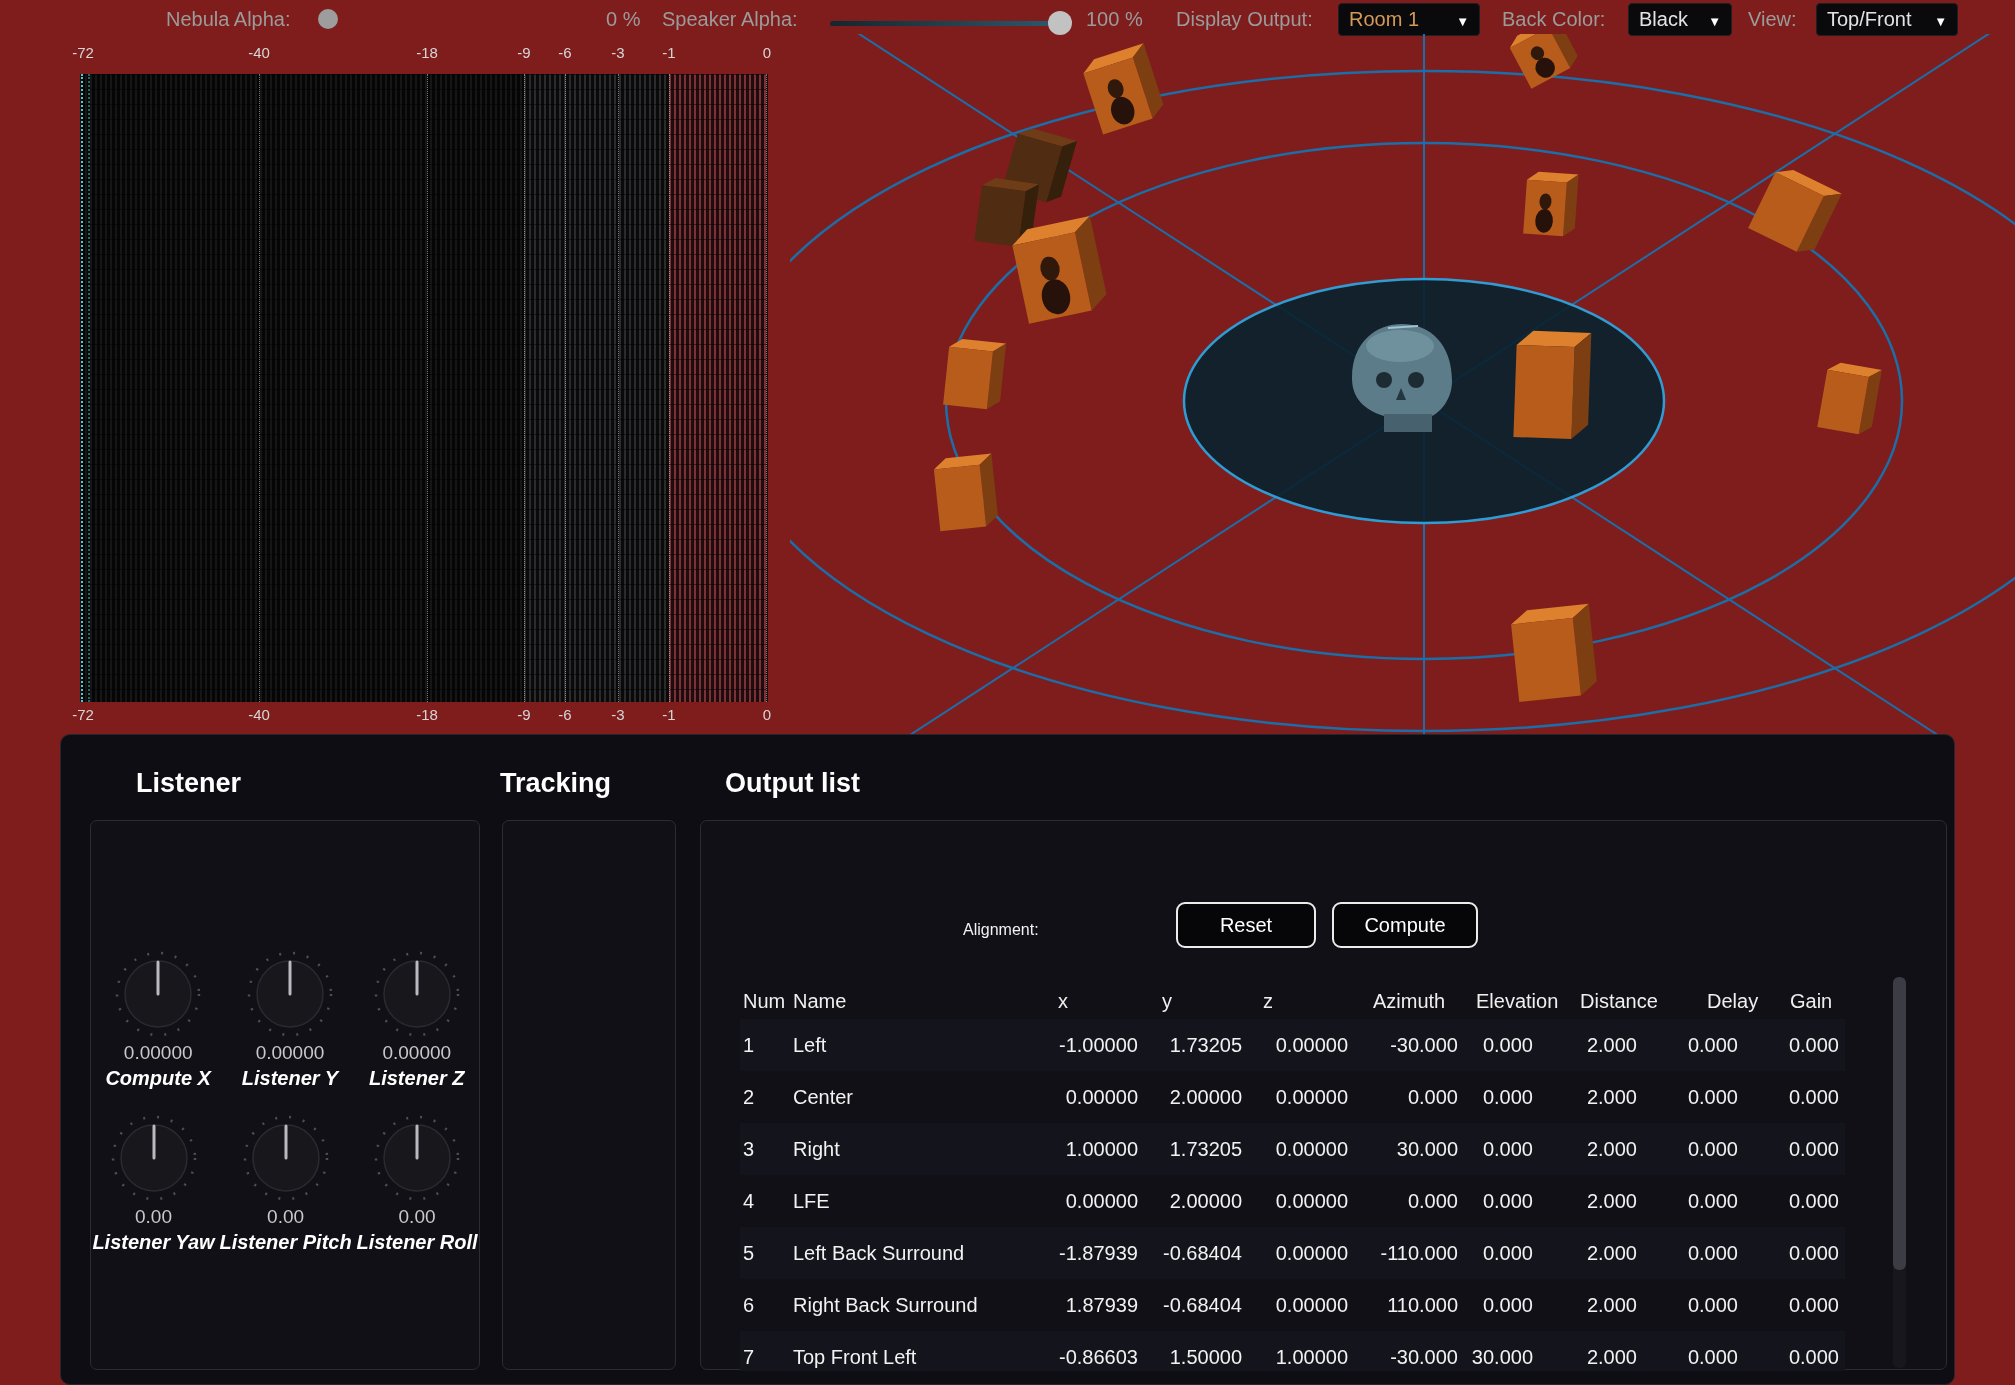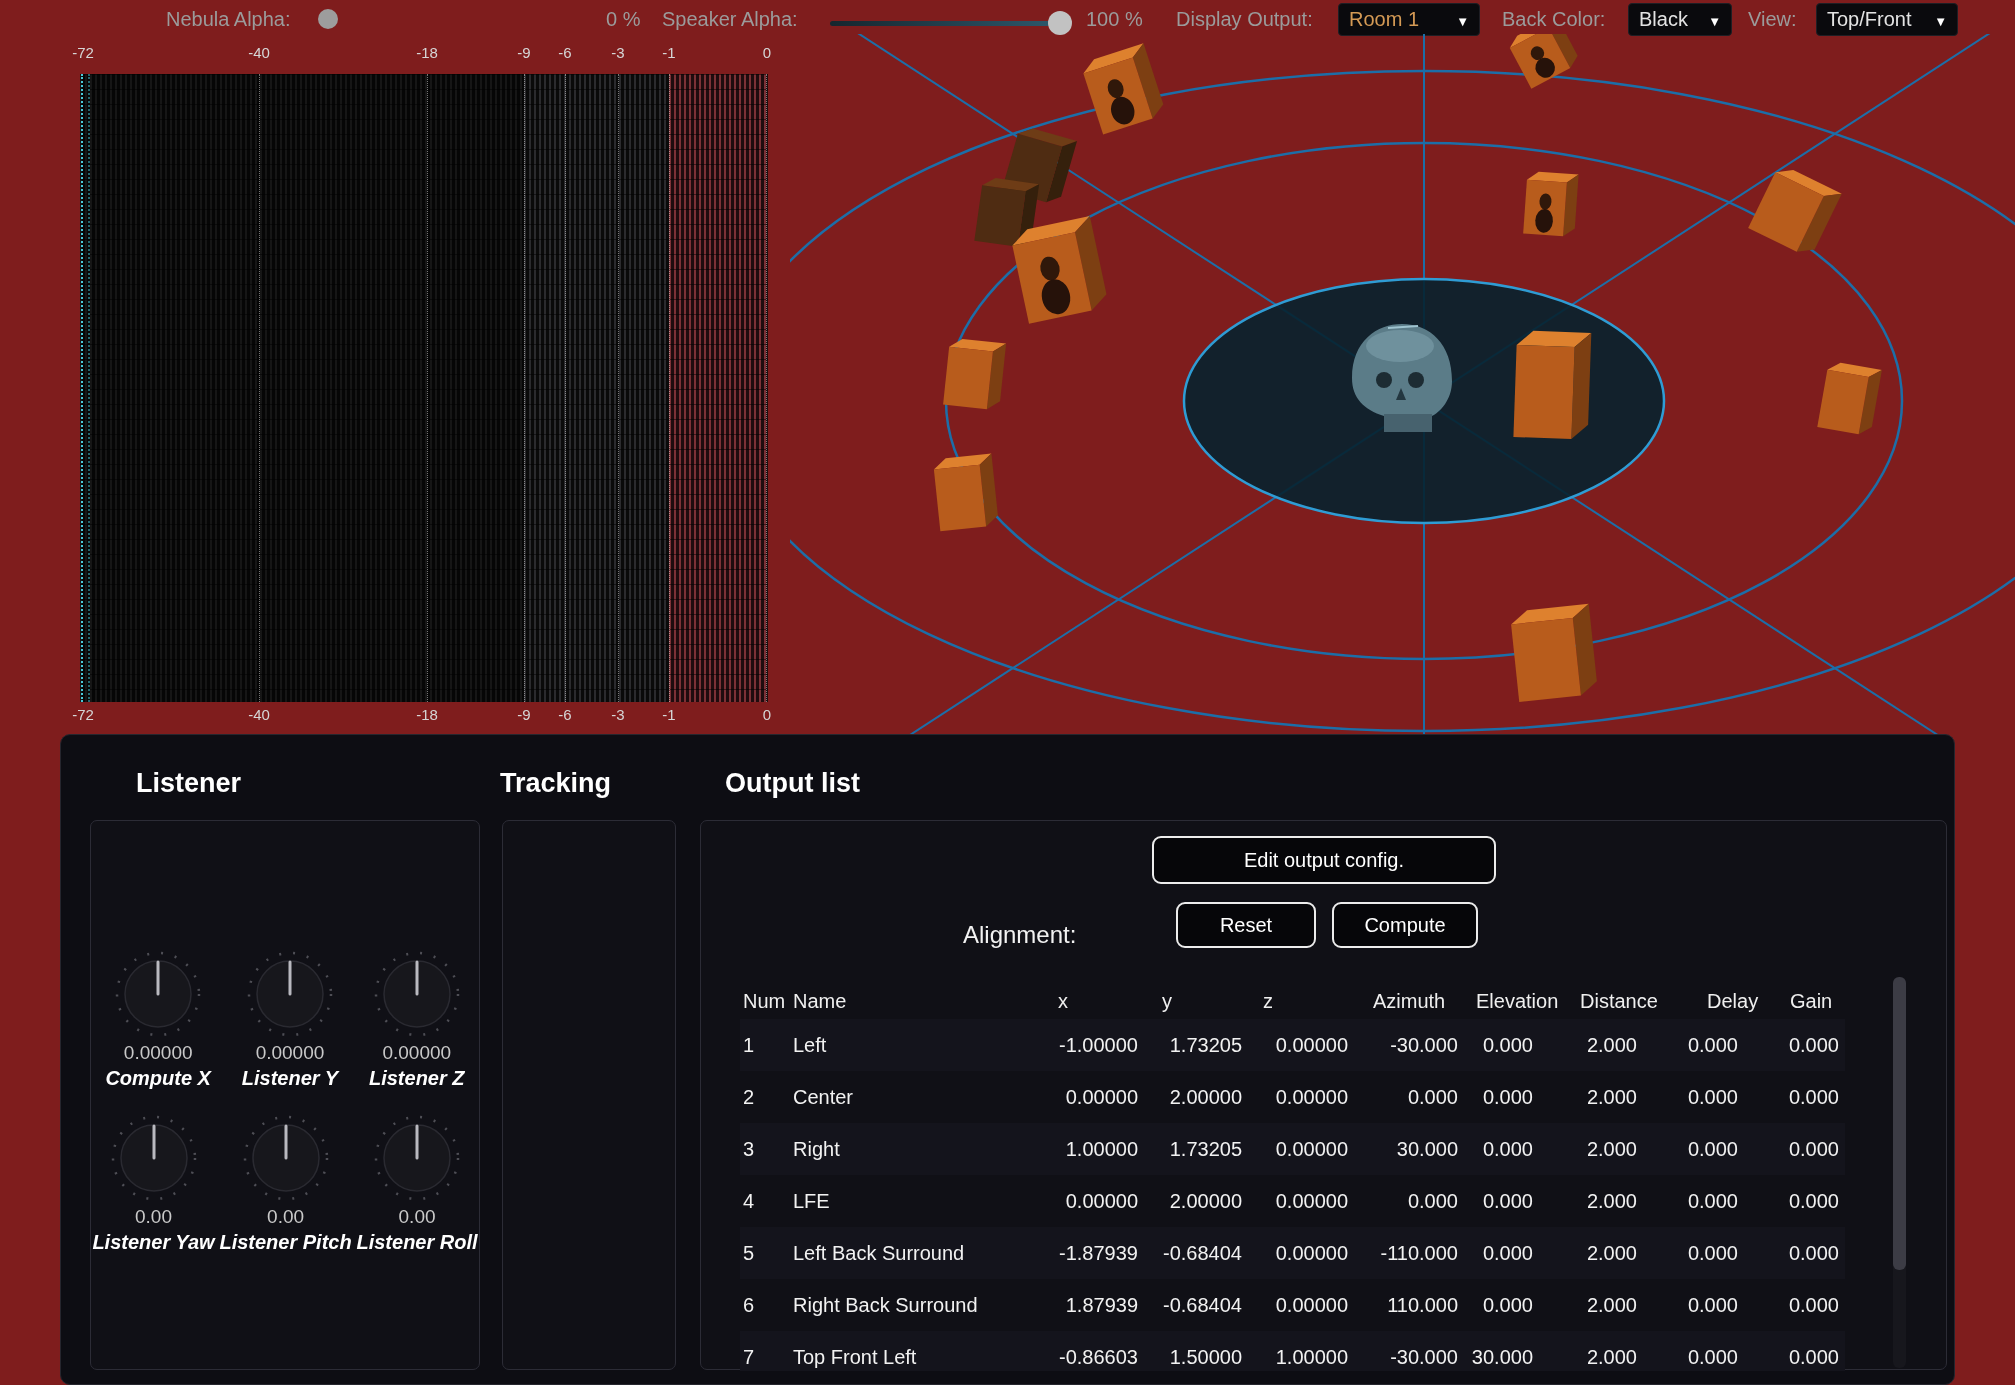--- a/index.html
+++ b/index.html
@@ -253,22 +253,21 @@
       </div>
     </div>
   </div>
 
   <div class="abs gtitle" style="left:500px;top:768px;">Tracking</div>
   <div class="abs gbox" style="left:502px;top:820px;width:174px;height:550px;"></div>
 
   <div class="abs gtitle" style="left:697px;top:768px;margin-left:28px;">Output list</div>
   <div class="abs gbox" style="left:700px;top:820px;width:1247px;height:550px;"></div>
 
-  <div class="abs btn" style="left:1152px;top:836px;width:344px;height:48px;">Edit output config.</div>
-  <div class="abs" style="left:963px;top:921px;font-size:24px;color:#f2f2f2;">Alignment:</div>
+  <div class="abs" style="left:963px;top:921px;font-size:16px;color:#f2f2f2;">Alignment:</div>
   <div class="abs btn" style="left:1176px;top:902px;width:140px;height:46px;">Reset</div>
   <div class="abs btn" style="left:1332px;top:902px;width:146px;height:46px;">Compute</div>
 
   <div class="abs thead" style="left:740px;top:981px;width:1105px;">
     <div class="h" style="padding-left:3px;">Num</div>
     <div class="h" style="padding-left:3px;">Name</div>
     <div class="h" style="padding-left:18px;">x</div>
     <div class="h" style="padding-left:22px;">y</div>
     <div class="h" style="padding-left:19px;">z</div>
     <div class="h" style="padding-left:23px;">Azimuth</div>

